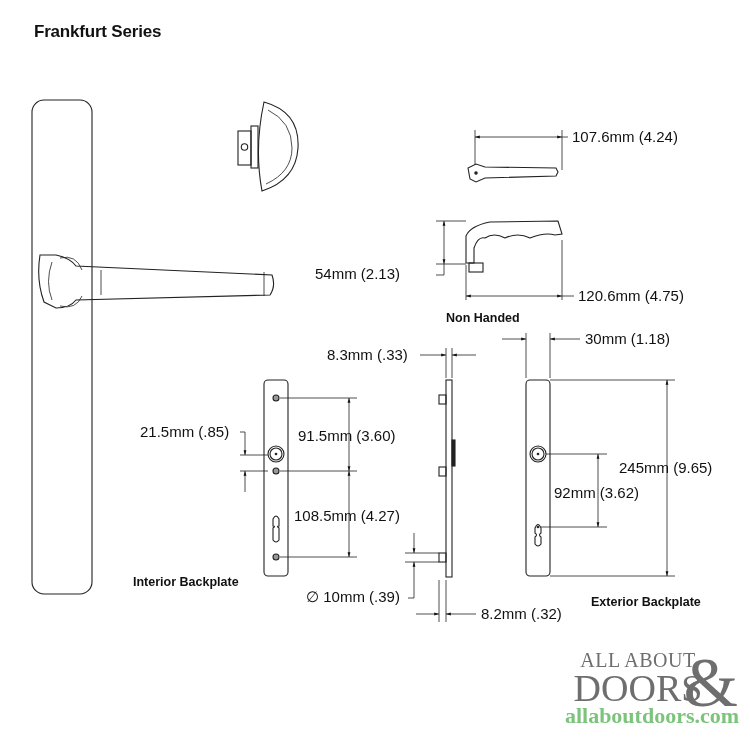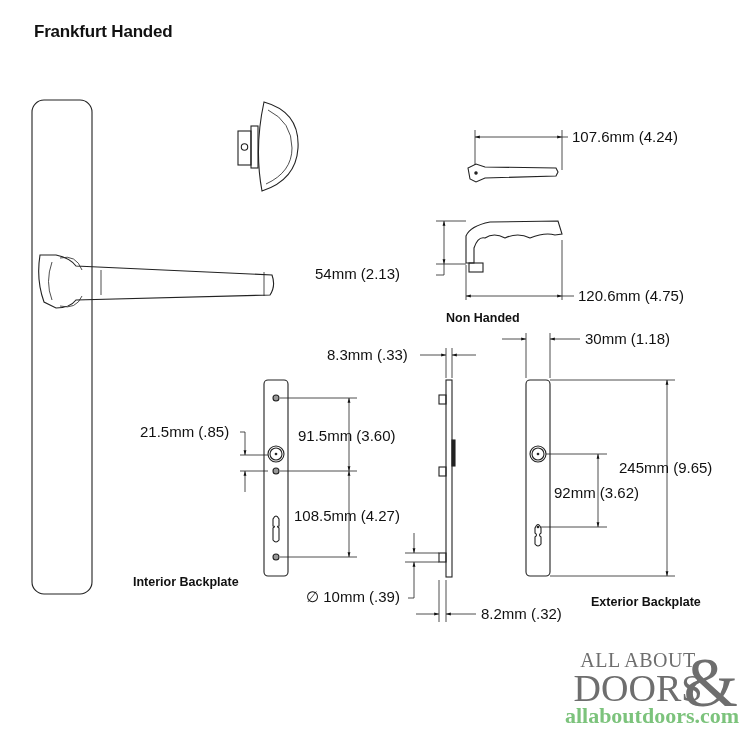--- a/index.html
+++ b/index.html
@@ -11,21 +11,21 @@
     .logo { position: absolute; left: 562px; top: 650px; width: 180px; text-align: center; font-family: "Liberation Serif", serif; color: #6e6e6e; line-height: 1; }
     .logo .l1 { font-size: 20px; letter-spacing: 0.5px; position: relative; left: -14px; }
     .logo .l2 { font-size: 38px; letter-spacing: 0px; position: relative; left: -14px; margin-top: -1px; }
     .logo .amp { position: absolute; right: 4px; top: -2px; font-size: 70px; color: #6e6e6e; }
     .logo .l3 { font-size: 38px; margin-top: -4px; }
     .logo .l4 { font-size: 22px; color: #7cc37c; font-weight: bold; margin-top: -2px; }
   </style>
 </head>
 <body>
 
-<div class="title">Frankfurt Handed</div>
+<div class="title">Frankfurt Series</div>
 
 <svg class="diagram" width="750" height="750" viewBox="0 0 750 750" xmlns="http://www.w3.org/2000/svg">
   <defs>
     <marker id="arr" viewBox="0 0 10 10" refX="10" refY="5" markerWidth="9" markerHeight="6" orient="auto-start-reverse">
       <path d="M0,2 L10,5 L0,8 Z" fill="#111"></path>
     </marker>
   </defs>
 
   <g fill="none" stroke="#222" stroke-width="1.1">
     <rect x="32" y="100" width="60" height="494" rx="12" ry="12"></rect>

